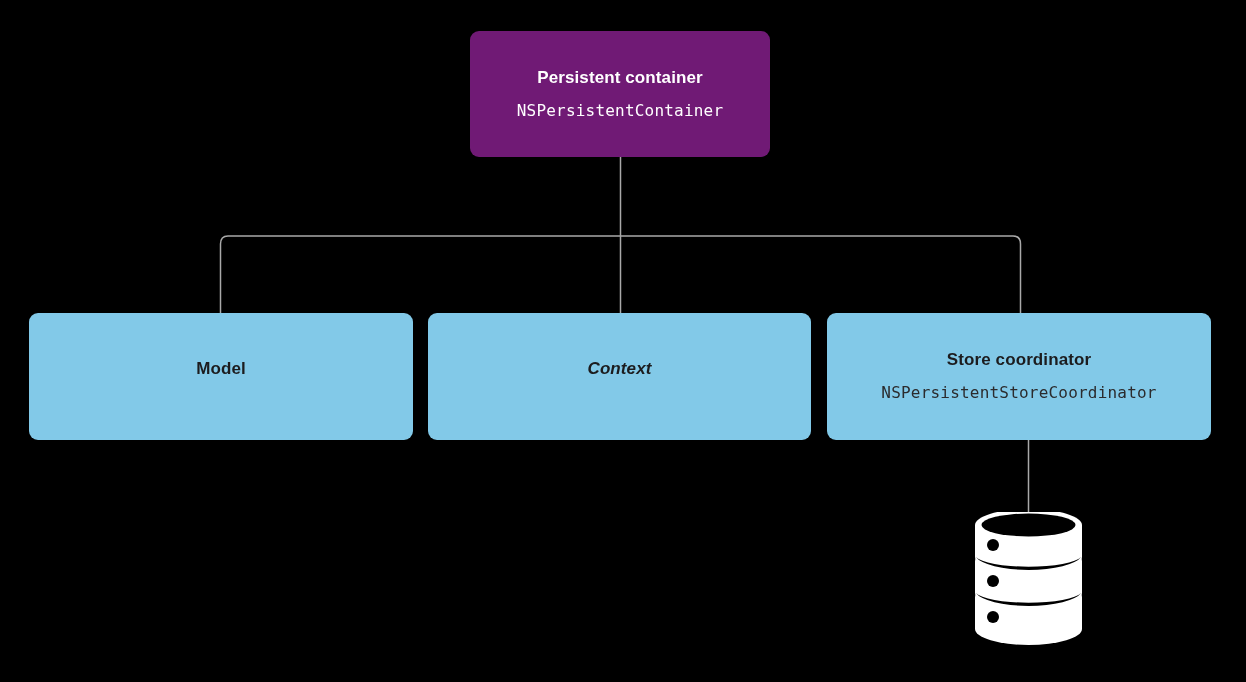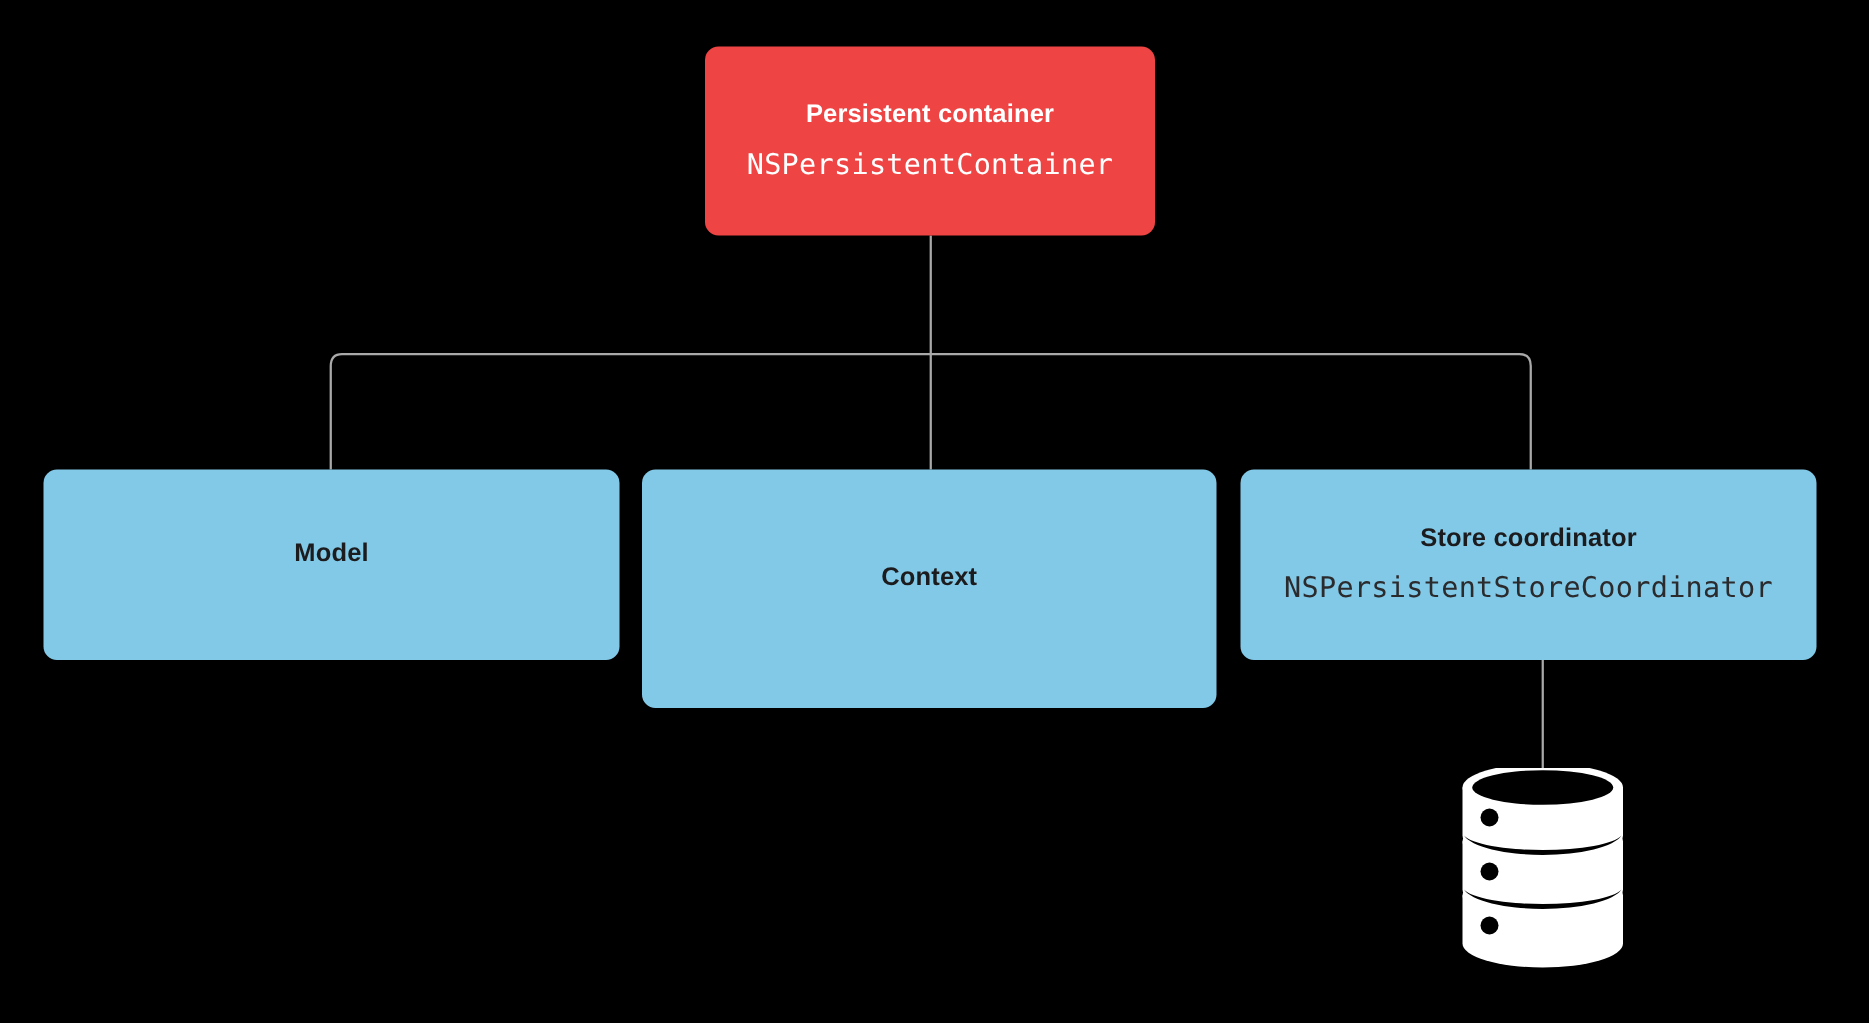--- a/index.html
+++ b/index.html
@@ -30,26 +30,26 @@
   }
   .node .title {
     font-family: "Liberation Sans", sans-serif;
     font-weight: bold;
     font-size: 17px;
     letter-spacing: 0.1px;
     margin-bottom: 14px;
   }
   .node .subtitle {
     font-family: "DejaVu Sans Mono", "Liberation Mono", monospace;
-    font-size: 19px;
+    font-size: 16px;
     letter-spacing: 0.2px;
   }
 
   .node.root {
-    background: #ef4444;
+    background: #701a75;
   }
   .node.root .title { color: #ffffff; }
   .node.root .subtitle { color: #ffffff; }
 
   .node.child {
     background: #82c9e8;
   }
   .node.child .title { color: #1c1c1e; }
   .node.child .subtitle { color: #2b2b2d; }
 
@@ -88,21 +88,21 @@
 
   <div class="node root" style="left:470px; top:31px; width:300px; height:126px;">
     <div class="title">Persistent container</div>
     <div class="subtitle">NSPersistentContainer</div>
   </div>
 
   <div class="node child" style="left:29px; top:313px; width:384px; height:127px;">
     <div class="title">Model</div>
   </div>
 
-  <div class="node child" style="left:428px; top:313px; width:383px; height:159px;">
+  <div class="node child" style="left:428px; top:313px; width:383px; height:127px;font-style:italic;">
     <div class="title">Context</div>
   </div>
 
   <div class="node child" style="left:827px; top:313px; width:384px; height:127px;">
     <div class="title">Store coordinator</div>
     <div class="subtitle">NSPersistentStoreCoordinator</div>
   </div>
 
   <svg id="db-icon" style="left:972px; top:512px; width:113px; height:136px;" viewBox="0 0 113 136" xmlns="http://www.w3.org/2000/svg">
 

